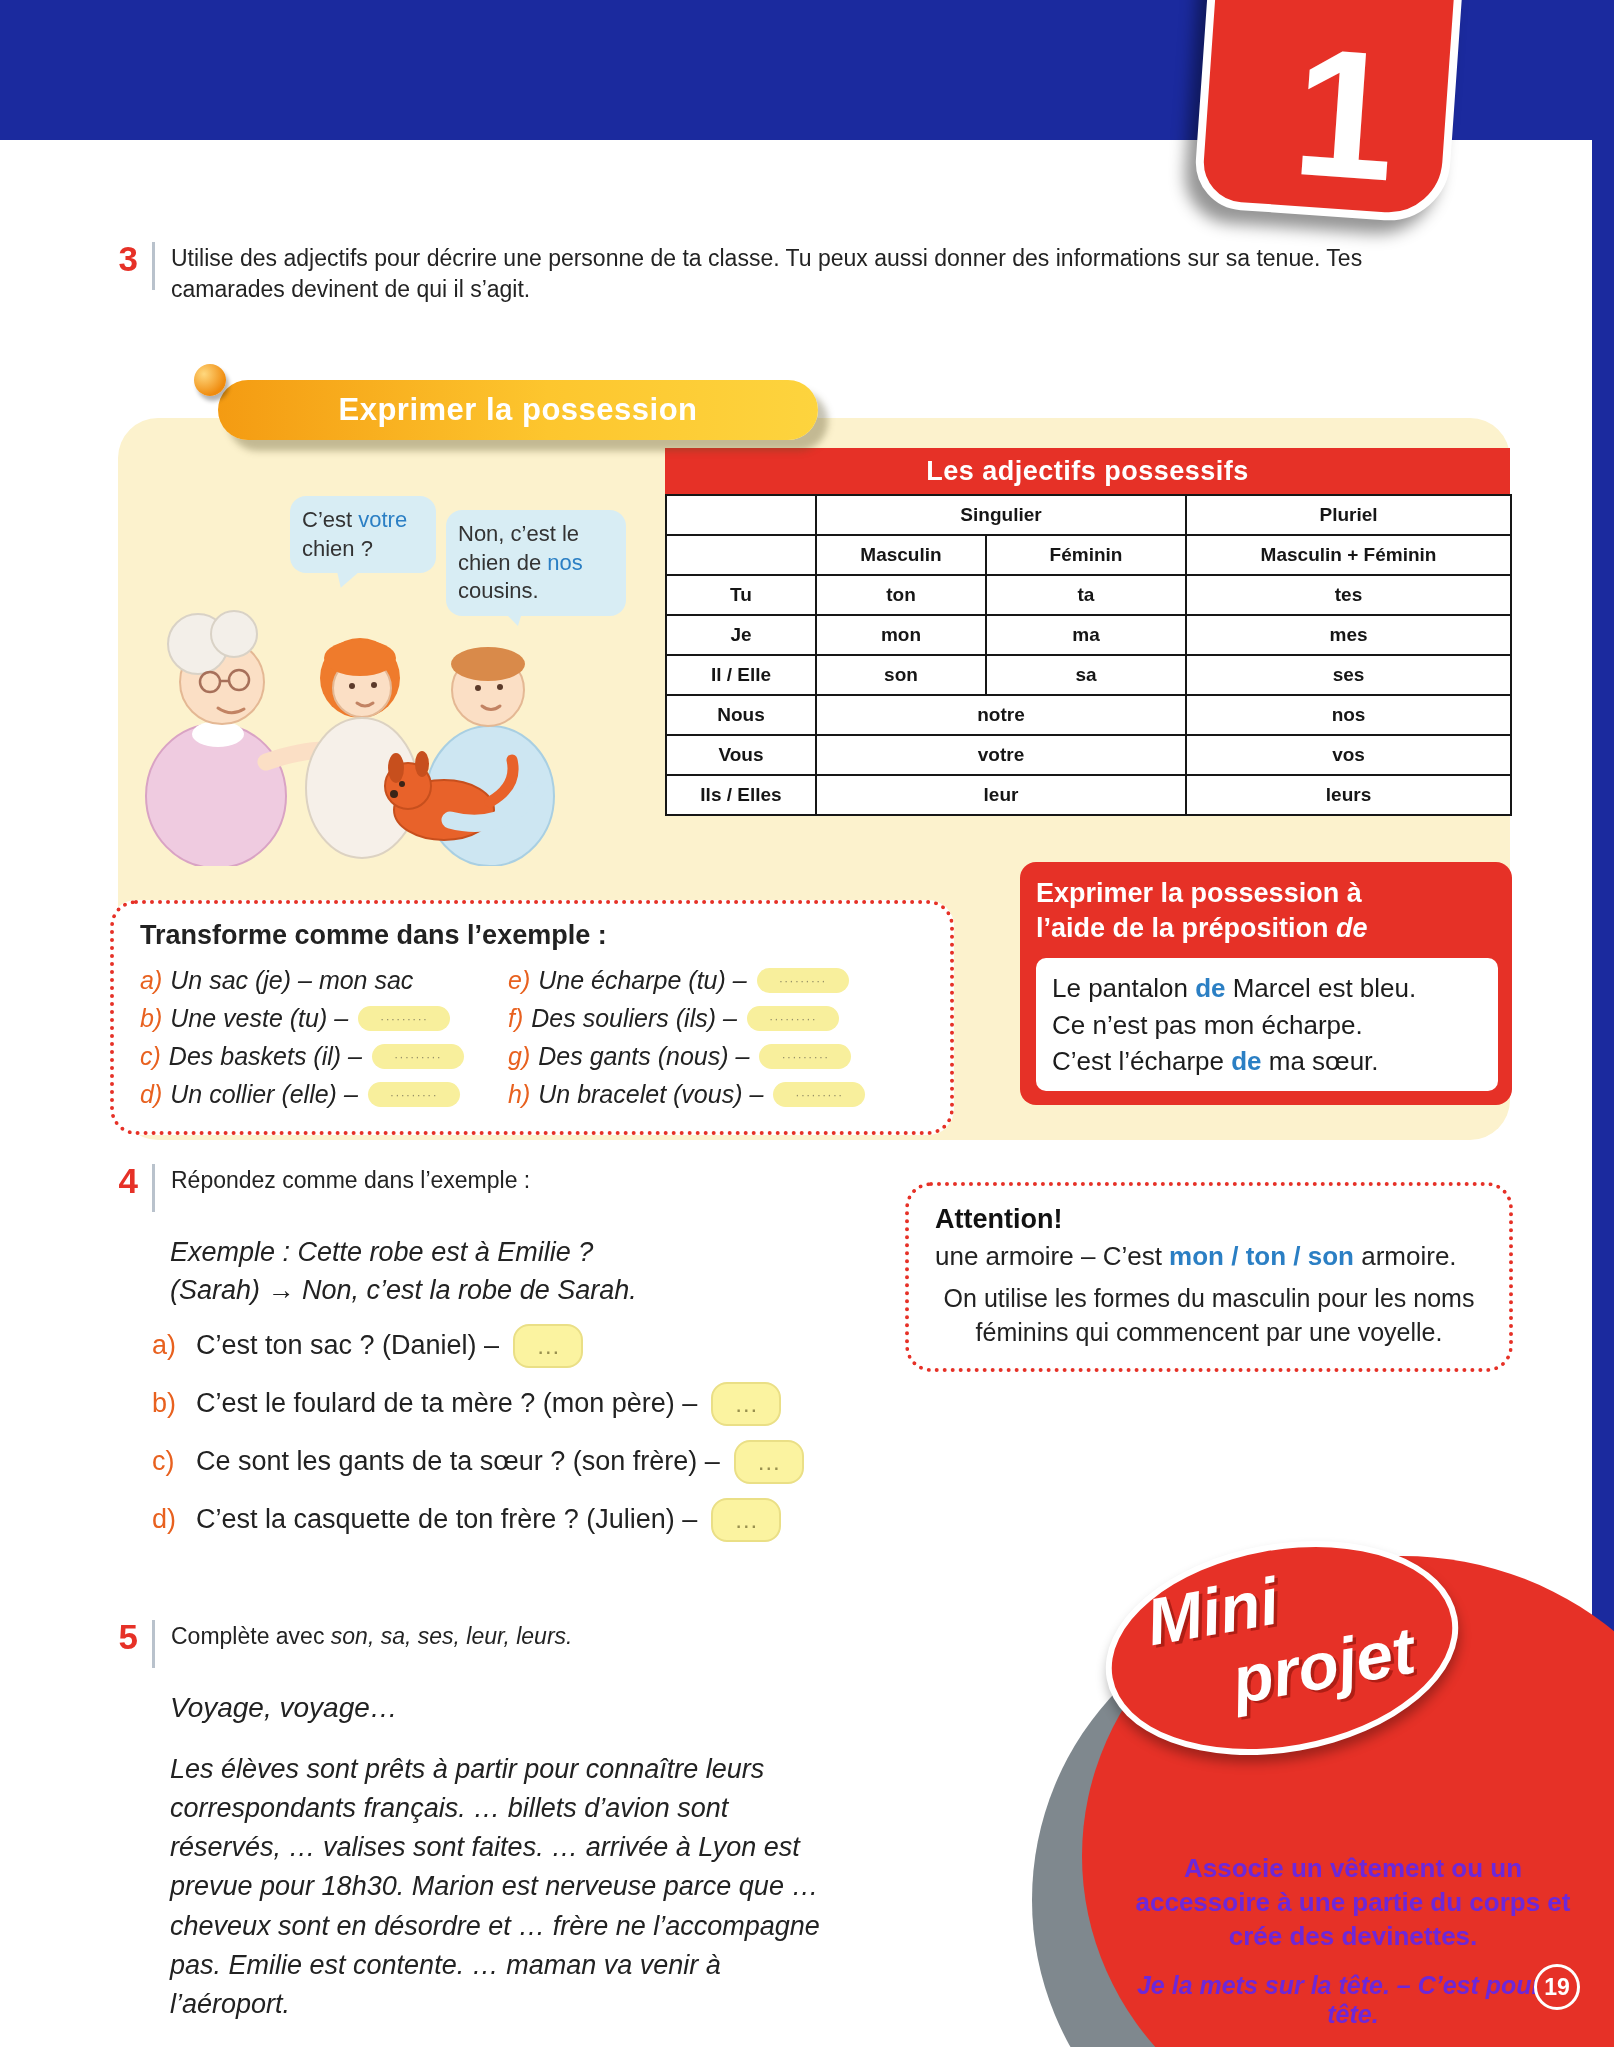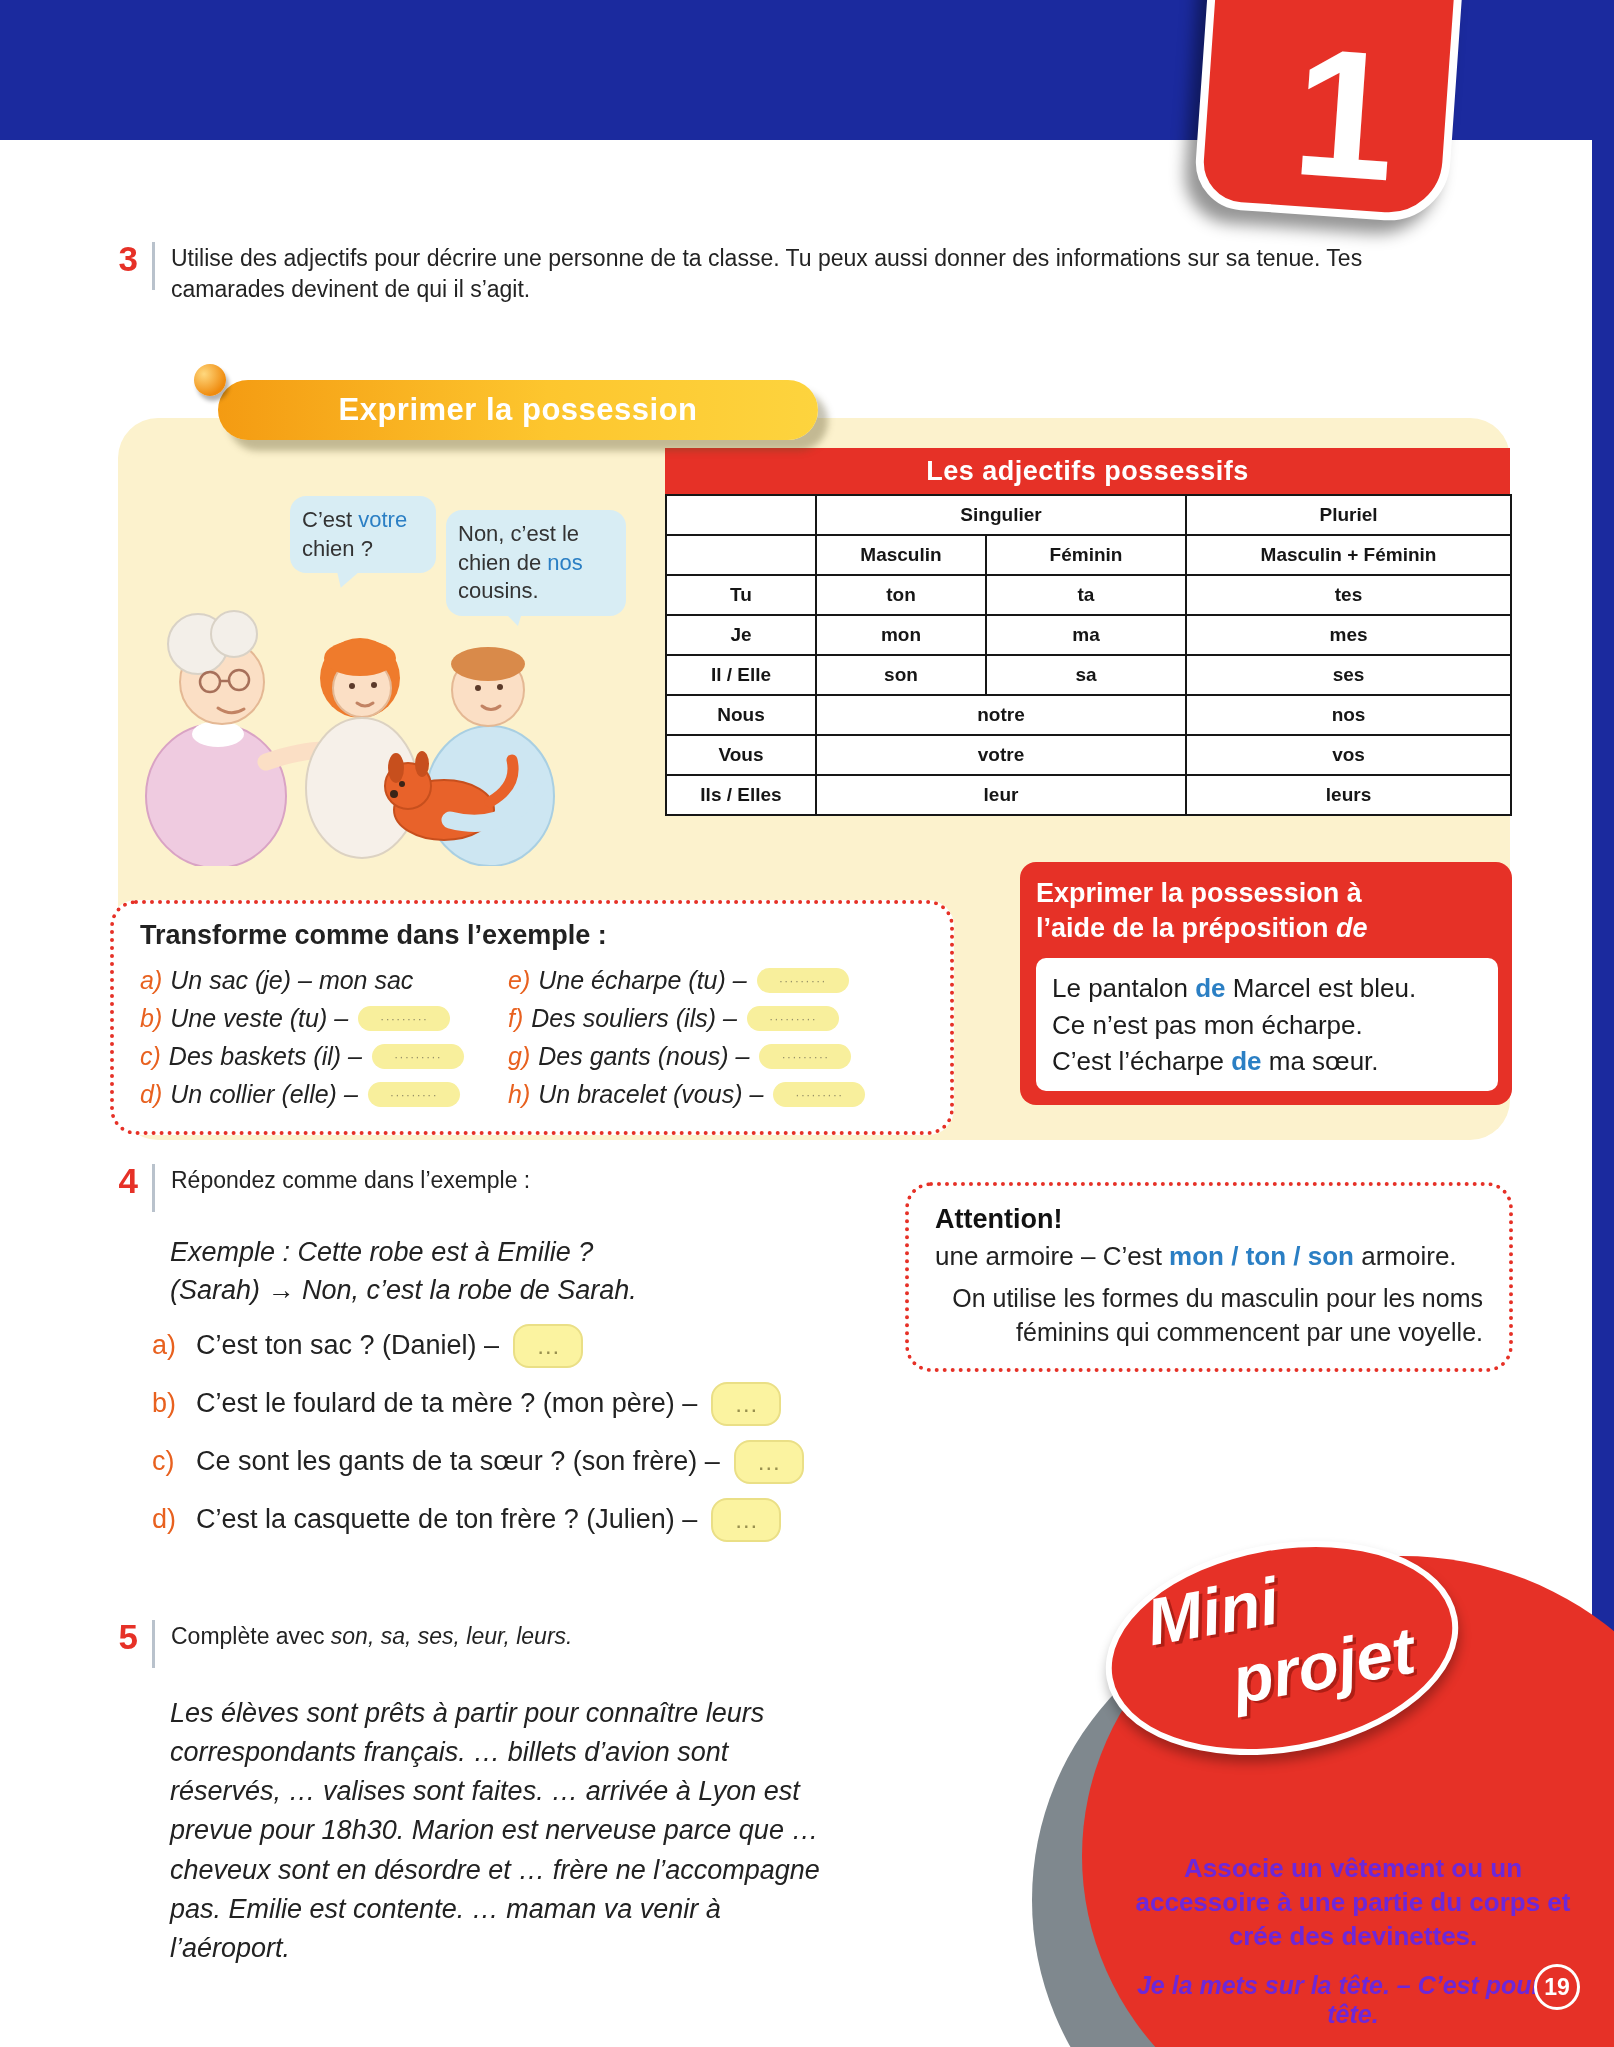--- a/index.html
+++ b/index.html
@@ -72,21 +72,21 @@
   .example{margin:22px 0 6px 58px;font-size:27px;font-style:italic;line-height:1.4;color:#222;}
   .ex4-item{display:flex;align-items:center;margin:14px 0 0 40px;font-size:27px;color:#222;}
   .ex4-item .letter{width:36px;flex:none;}
   .pill-b{display:inline-flex;align-items:center;justify-content:center;width:66px;height:40px;background:#fbf3a0;
         border:2px solid #eadf86;border-radius:16px;color:#98904f;font-size:24px;margin-left:14px;flex:none;}
 
   .attention{position:absolute;left:905px;top:1182px;width:608px;padding:18px 26px;z-index:5;}
   .att-title{font-size:27px;font-weight:bold;color:#111;margin-bottom:6px;}
   .att-l1{font-size:26px;color:#222;}
   .att-l1 .blue{color:#2b7fc4;font-weight:bold;}
-  .att-l2{font-size:25px;color:#222;text-align:right;margin-top:10px;line-height:1.35;}
+  .att-l2{font-size:25px;color:#222;text-align:center;margin-top:10px;line-height:1.35;}
 
   
   .ex5{position:absolute;left:112px;top:1618px;width:900px;z-index:2;}
   .ex5 .it{font-style:italic;}
   .voyage-sub{margin:24px 0 0 58px;font-size:28px;font-style:italic;color:#222;}
   .voyage-par{margin:26px 0 0 58px;width:672px;font-size:27px;font-style:italic;line-height:1.45;color:#222;}
 
   
   .mini-gray{position:absolute;left:1032px;top:1600px;width:600px;height:600px;border-radius:50%;background:#7f888e;z-index:2;}
   .mini-red{position:absolute;left:1082px;top:1556px;width:640px;height:600px;border-radius:50%;background:#e63127;z-index:3;}
@@ -328,20 +328,21 @@
     </div>
     <div class="att-l2">On utilise les formes du masculin pour les noms féminins qui commencent par une voyelle.</div>
   </div>
 
   <div class="ex5">
     <div class="exhead">
       <span class="exnum">5</span>
       <span class="exbar"></span>
       <p class="extitle"><span>Complète avec </span><span class="it">son, sa, ses, leur, leurs.</span></p>
     </div>
+    <div class="voyage-sub">Voyage, voyage…</div>
     <div class="voyage-par">Les élèves sont prêts à partir pour connaître leurs correspondants français. … billets d’avion sont réservés, … valises sont faites. … arrivée à Lyon est prevue pour 18h30. Marion est nerveuse parce que … cheveux sont en désordre et  … frère ne l’accompagne pas. Emilie est contente. … maman va venir à l’aéroport.</div>
   </div>
 
   <div class="mini-gray"></div>
   <div class="mini-red"></div>
   <div class="mini-badge">
     <span class="mini-t1">Mini</span>
     <span class="mini-t2">projet</span>
   </div>
   <div class="mini-text">

